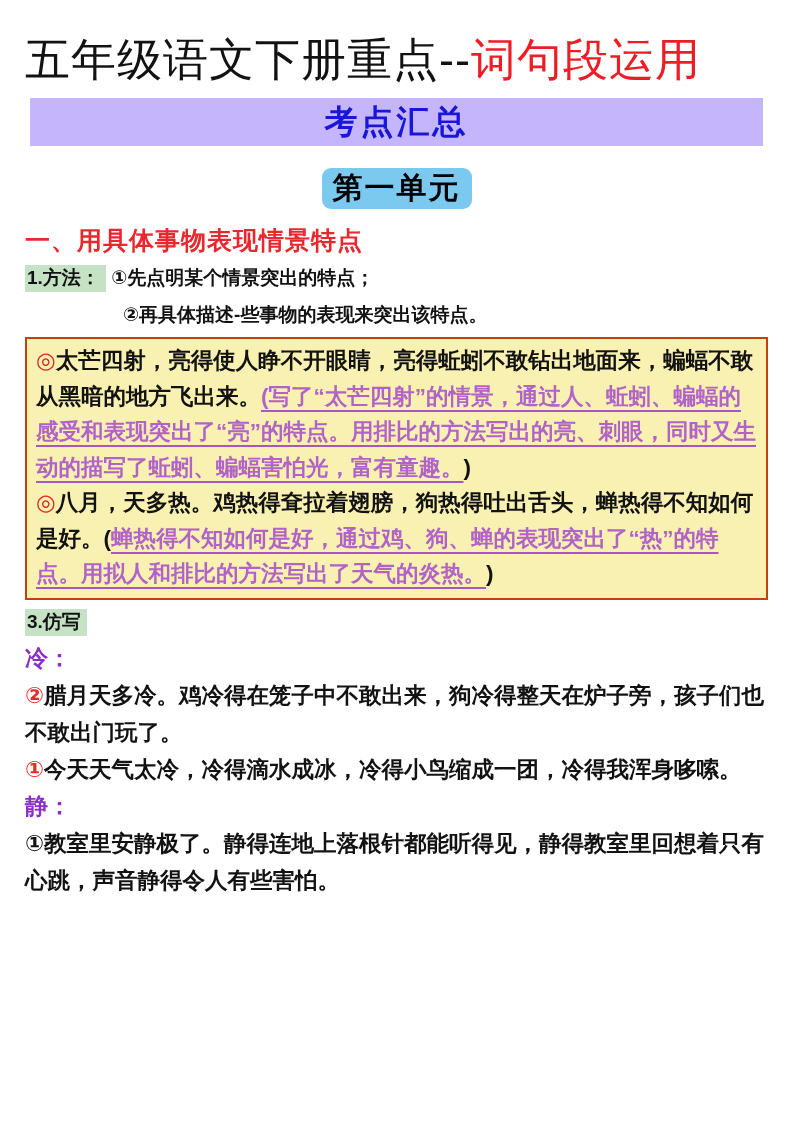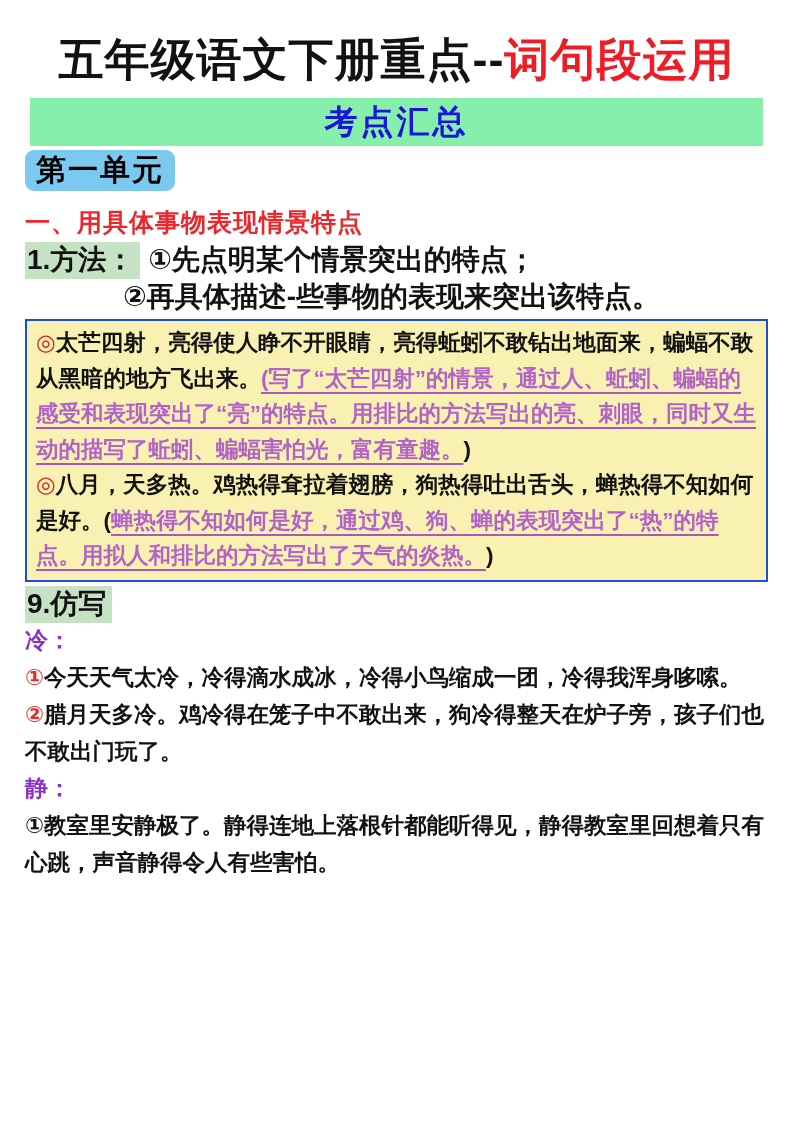--- a/index.html
+++ b/index.html
@@ -4,49 +4,49 @@
 <style>
   html,body{margin:0;padding:0;}
   body{
     width:793px;height:1122px;overflow:hidden;background:#ffffff;
     font-family:"Liberation Sans","DejaVu Sans",sans-serif;
     font-weight:700;color:#121212;
   }
   .page{padding:0 25px;}
   
   .title{
-    margin:32px 0 0;text-align:center;
-    font-size:45px;line-height:56px;font-weight:700;letter-spacing:1px;
+    margin:32px 0 0;text-align:left;
+    font-size:45px;line-height:56px;font-weight:400;letter-spacing:1px;
   }
   .title .accent{color:#ee1c25;}
   
   .banner{
-    margin:10px 5px 0;height:48px;background:#86efac;
+    margin:10px 5px 0;height:48px;background:#c4b5fd;
     display:flex;align-items:center;justify-content:center;
   }
   .banner span{color:#1a16d8;font-size:33px;font-weight:900;letter-spacing:3px;}
   
-  .unit-row{text-align:left;margin-top:4px;}
+  .unit-row{text-align:center;margin-top:22px;}
   .unit-badge{
     display:inline-block;background:#7cc9ef;color:#000;
     font-size:30px;font-weight:900;line-height:38px;
     padding:1px 11px 2px;border-radius:9px;letter-spacing:2px;
   }
   
   .sec-heading{
     margin:16px 0 4px;color:#e8282d;
     font-size:25px;line-height:30px;font-weight:900;letter-spacing:1px;
   }
-  .line{font-size:28px;line-height:37px;}
+  .line{font-size:19px;line-height:37px;}
   .hl{background:#c5e2c5;padding:2px 6px 4px 2px;}
   .indent2{margin-left:98px;}
   .mt2{margin-top:3px;}
   
   .ex-box{
-    margin:4px 0 0;border:2px solid #1d4ed8;background:#f9f1b2;
+    margin:4px 0 0;border:2px solid #c2410c;background:#f9f1b2;
     padding:4px 9px 6px;
   }
   .ex{margin:0;font-size:22.5px;line-height:35.5px;}
   .marker{color:#d42b20;}
   .purple{
     color:#b163c8;
     text-decoration:underline;
     text-decoration-color:#a658c0;
     text-decoration-thickness:2px;
     text-underline-offset:6px;
@@ -76,25 +76,25 @@
 
   <div class="line"><span class="hl">1.方法：</span> <span>①先点明某个情景突出的特点；</span></div>
   <div class="line indent2"><span>②再具体描述-些事物的表现来突出该特点。</span></div>
 
 
   <div class="ex-box">
     <p class="ex"><span class="marker">◎</span><span>太芒四射，亮得使人睁不开眼睛，亮得蚯蚓不敢钻出地面来，蝙蝠不敢从黑暗的地方飞出来。</span><span class="purple">(写了“太芒四射”的情景，通过人、蚯蚓、蝙蝠的感受和表现突出了“亮”的特点。用排比的方法写出的亮、刺眼，同时又生动的描写了蚯蚓、蝙蝠害怕光，富有童趣。</span><span>)</span></p>
     <p class="ex"><span class="marker">◎</span><span>八月，天多热。鸡热得耷拉着翅膀，狗热得吐出舌头，蝉热得不知如何是好。(</span><span class="purple">蝉热得不知如何是好，通过鸡、狗、蝉的表现突出了“热”的特点。用拟人和排比的方法写出了天气的炎热。</span><span>)</span></p>
   </div>
 
-  <div class="line mt2"><span class="hl">9.仿写</span></div>
+  <div class="line mt2"><span class="hl">3.仿写</span></div>
 
   <div class="cat-label">冷：</div>
 
+  <p class="item"><span class="num-red">②</span><span>腊月天多冷。鸡冷得在笼子中不敢出来，狗冷得整天在炉子旁，孩子们也不敢出门玩了。</span></p>
   <p class="item"><span class="num-red">①</span><span>今天天气太冷，冷得滴水成冰，冷得小鸟缩成一团，冷得我浑身哆嗦。</span></p>
-  <p class="item"><span class="num-red">②</span><span>腊月天多冷。鸡冷得在笼子中不敢出来，狗冷得整天在炉子旁，孩子们也不敢出门玩了。</span></p>
 
   <div class="cat-label">静：</div>
 
   <p class="item"><span class="num-black">①</span><span>教室里安静极了。静得连地上落根针都能听得见，静得教室里回想着只有心跳，声音静得令人有些害怕。</span></p>
   <p class="item"></p>
 
 </div>
 
 </body></html>

